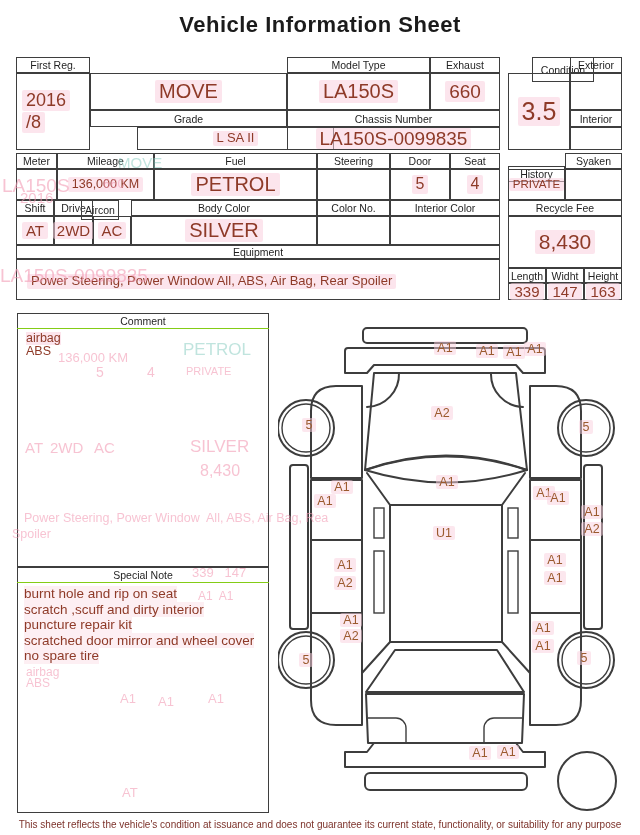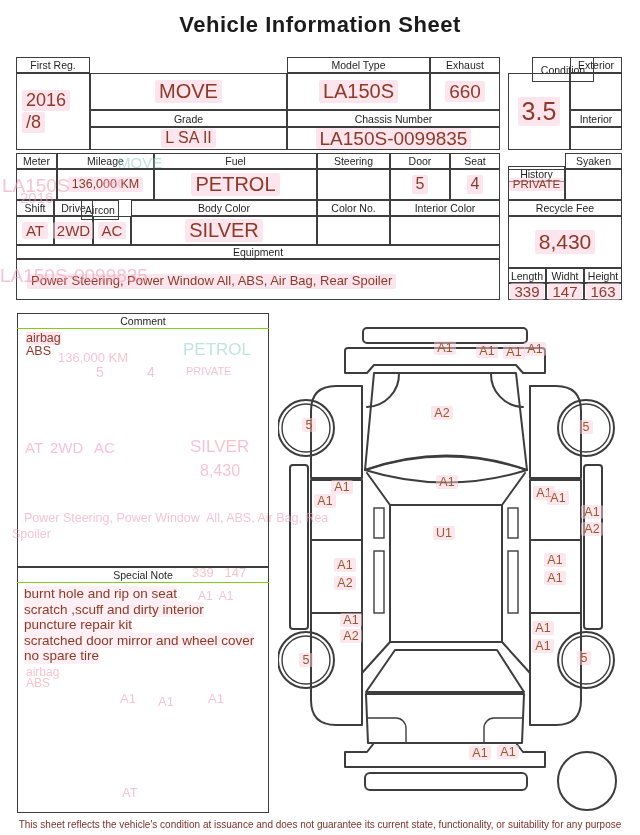--- a/index.html
+++ b/index.html
@@ -6,21 +6,21 @@
   body{width:640px;height:835px;overflow:hidden;font-family:"Liberation Sans",sans-serif;}
   #sheet{position:relative;width:640px;height:835px;background:#ffffff;}
   .title{position:absolute;left:0;top:12px;width:640px;text-align:center;
          font-size:22px;letter-spacing:.5px;color:#1b1b1b;font-weight:bold;}
   .cell{position:absolute;box-sizing:border-box;border:1px solid #3e3e3e;
         display:flex;align-items:center;justify-content:center;background:transparent;}
   .lbl{font-size:10.5px;color:#1f1f1f;white-space:nowrap;}
   .val{color:#8e3a28;white-space:nowrap;}
   .hl{background:rgba(249,208,222,.55);padding:0 4px;border-radius:2px;display:inline-block;line-height:1.15;}
   .fs20{font-size:20px;} .fs19{font-size:19px;} .fs18{font-size:18px;}
-  .fs17{font-size:16px;} .fs16{font-size:16px;} .fs15{font-size:15px;}
+  .fs17{font-size:13px;margin-left:47px;} .fs16{font-size:16px;} .fs15{font-size:15px;}
   .fs25{font-size:25px;} .fs21{font-size:21px;} .fs12{font-size:12.5px;}
   .fs11{font-size:11.5px;} .fs13{font-size:13px;}
   .col{flex-direction:column;align-items:flex-start;justify-content:center;padding-left:5px;gap:1px;}
   .topleft{align-items:center;justify-content:flex-start;padding:4px 0 0 10px;}
   .bigbox{position:absolute;box-sizing:border-box;border:1px solid #3e3e3e;background:transparent;}
   .hdrband{position:absolute;box-sizing:border-box;border-bottom:1px solid #84cc16;
            display:flex;align-items:center;justify-content:center;font-size:10.5px;color:#1f1f1f;}
   .cmt-line{font-size:12.5px;line-height:13px;color:#8e3a28;width:fit-content;}
   .note-line{font-size:13.5px;line-height:15.5px;color:#8e3a28;width:fit-content;
              background:rgba(249,208,222,.35);}

